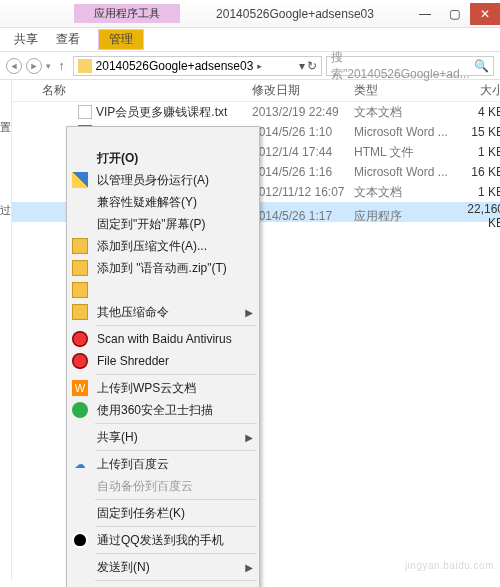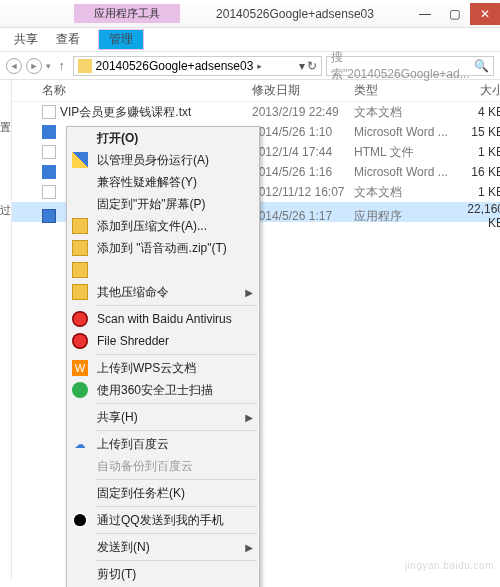--- a/index.html
+++ b/index.html
@@ -7,21 +7,21 @@
 
   
   .titlebar { height: 28px; background: linear-gradient(#fff,#f6f6f6); border-bottom: 1px solid #e0e0e0; display: flex; align-items: center; }
   .title-tab { background:#e7bfe7; color:#333; padding:2px 20px; margin-left:74px; font-size:11px; }
   .title-text { flex:1; text-align:center; color:#444; font-size:12px; }
   .win-btns { display:flex; }
   .win-btns span { width:30px; height:22px; display:flex; align-items:center; justify-content:center; color:#333; }
   .win-btns .close { background:#c94f3f; color:#fff; padding:0 8px; }
 
   .ribbon { height:24px; display:flex; align-items:center; gap:18px; padding-left:14px; border-bottom:1px solid #e3e3e3; color:#444; }
-  .ribbon .active { border:1px solid #e7bfe7; background:#0ea5e9; padding:1px 10px; }
+  .ribbon .active { border:1px solid #e7bfe7; background:#eab308; padding:1px 10px; }
 
   
   .addr { height:28px; display:flex; align-items:center; gap:4px; padding:0 6px; border-bottom:1px solid #e3e3e3; }
   .nav-arrows { display:flex; gap:4px; align-items:center; }
   .circle { width:16px; height:16px; border:1px solid #aaa; border-radius:50%; display:flex; align-items:center; justify-content:center; font-size:9px; color:#888; }
   .up-a   { width:14px; height:14px; display:flex; align-items:center; justify-content:center; color:#555; }
   .path-box { flex:1; border:1px solid #ccc; height:20px; display:flex; align-items:center; padding:0 4px; background:#fff; }
   .path-box .folder-ic { width:14px; height:14px; background:#f7d36b; margin-right:4px; }
   .path-box span.tri { margin-left:4px; color:#555; font-size:9px; }
   .path-box .ref { margin-left:auto; display:flex; gap:2px; color:#555; }
@@ -36,26 +36,26 @@
   .cols { display:grid; grid-template-columns: 210px 102px 98px 60px; height:22px; align-items:center; border-bottom:1px solid #eee; color:#555; padding-left:30px; }
   .row  { display:grid; grid-template-columns: 210px 102px 98px 60px; height:20px; align-items:center; padding-left:30px; color:#333; }
   .row .sz { text-align:right; padding-right:8px; }
   .row .dt, .row .tp { color:#777; }
   .row.sel { background:#cde8ff; }
   .row .ic { width:14px; height:14px; margin-right:4px; display:inline-block; vertical-align:middle; }
   .ic-txt { border:1px solid #bbb; background:#fff; }
   .ic-doc { background:#3a7bd5; }
   .ic-html{ background:#fff; border:1px solid #bbb; position:relative; }
   .ic-exe { background:#3a7bd5; border:1px solid #2a5aa0; }
-  .row .nm-cell { overflow:hidden; white-space:nowrap; text-overflow:clip; position:relative; z-index:0; }
+  .row .nm-cell { overflow:hidden; white-space:nowrap; text-overflow:clip; position:relative; z-index:0;margin-left:36px; }
 
   
   .ctx { position:absolute; left:66px; top:126px; width:194px; background:#f2f2f2; border:1px solid #bfbfbf; box-shadow:2px 2px 4px rgba(0,0,0,.25); z-index:10; }
   .ctx .it { height:22px; display:flex; align-items:center; padding-left:30px; position:relative; color:#222; }
-  .ctx .it.bold { font-weight:600; }
+  .ctx .it.bold { font-weight:600;margin-top:20px; }
   .ctx .it.dis  { color:#9a9a9a; }
   .ctx .sep { height:1px; background:#d9d9d9; margin:2px 2px 2px 28px; }
   .ctx .ico { position:absolute; left:5px; width:16px; height:16px; display:flex; align-items:center; justify-content:center; font-size:11px; }
   .ctx .sub { position:absolute; right:6px; font-size:10px; color:#555; }
   .i-shield  { background:linear-gradient(45deg,#ffd24a 50%,#3a7bd5 50%); }
   .i-zip     { background:#f3c34a; border:1px solid #c79a1f; }
   .i-shield2 { width:14px;height:14px;background:radial-gradient(circle,#e33 55%,#800 60%);border-radius:50%; }
   .i-wps     { background:#ff8a00; color:#fff; }
   .i-360     { background:#2fae4d; border-radius:50%; color:#fff; }
   .i-cloud   { color:#3a7bd5; font-size:13px; }

